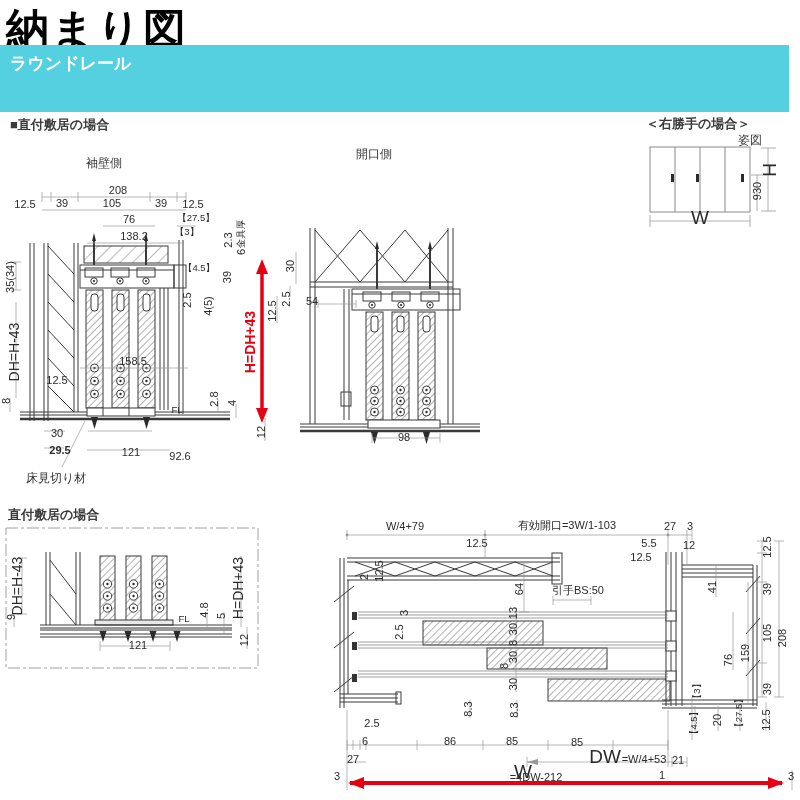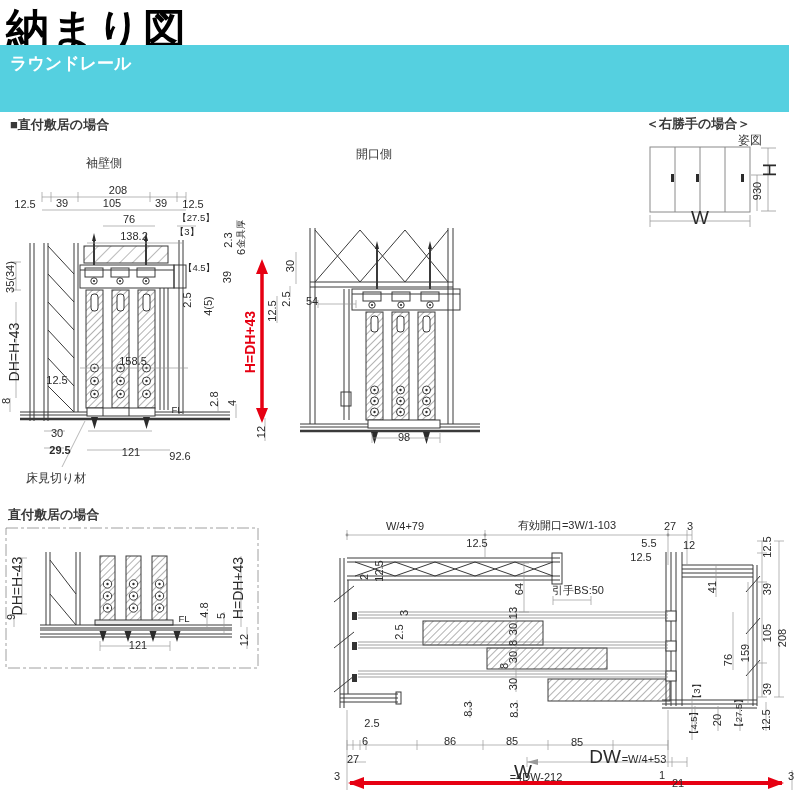--- a/index.html
+++ b/index.html
@@ -532,21 +532,21 @@
       <span class="dim rot" style="left: 468px; top: 709px;">8.3</span>
       <span class="dim rot" style="left: 514px; top: 710px;">8.3</span>
       <span class="dim" style="left: 372px; top: 723px;">2.5</span>
       <span class="dim" style="left: 365px; top: 741px;">6</span>
       <span class="dim" style="left: 450px; top: 741px;">86</span>
       <span class="dim" style="left: 512px; top: 741px;">85</span>
       <span class="dim" style="left: 577px; top: 742px;">85</span>
       <span class="dim" style="left: 353px; top: 759px;">27</span>
       <span class="dim big" style="left: 605px; top: 756px;">DW</span>
       <span class="dim" style="left: 644px; top: 759px;">=W/4+53</span>
-      <span class="dim" style="left: 678px; top: 760px; margin-top: 23px;">21</span>
+      <span class="dim" style="left: 678px; top: 760px;">21</span>
       <span class="dim" style="left: 337px; top: 776px;">3</span>
       <span class="dim big" style="left: 523px; top: 771px;">W</span>
       <span class="dim" style="left: 536px; top: 777px;">=4DW-212</span>
       <span class="dim" style="left: 662px; top: 775px;">1</span>
       <span class="dim" style="left: 791px; top: 776px;">3</span>
       <span class="dim rot sm" style="left: 694px; top: 723px;">【4.5】</span>
       <span class="dim rot" style="left: 717px; top: 720px;">20</span>
       <span class="dim rot sm" style="left: 739px; top: 713px;">【27.5】</span>
       <span class="dim rot" style="left: 766px; top: 720px;">12.5</span>
     </div>

